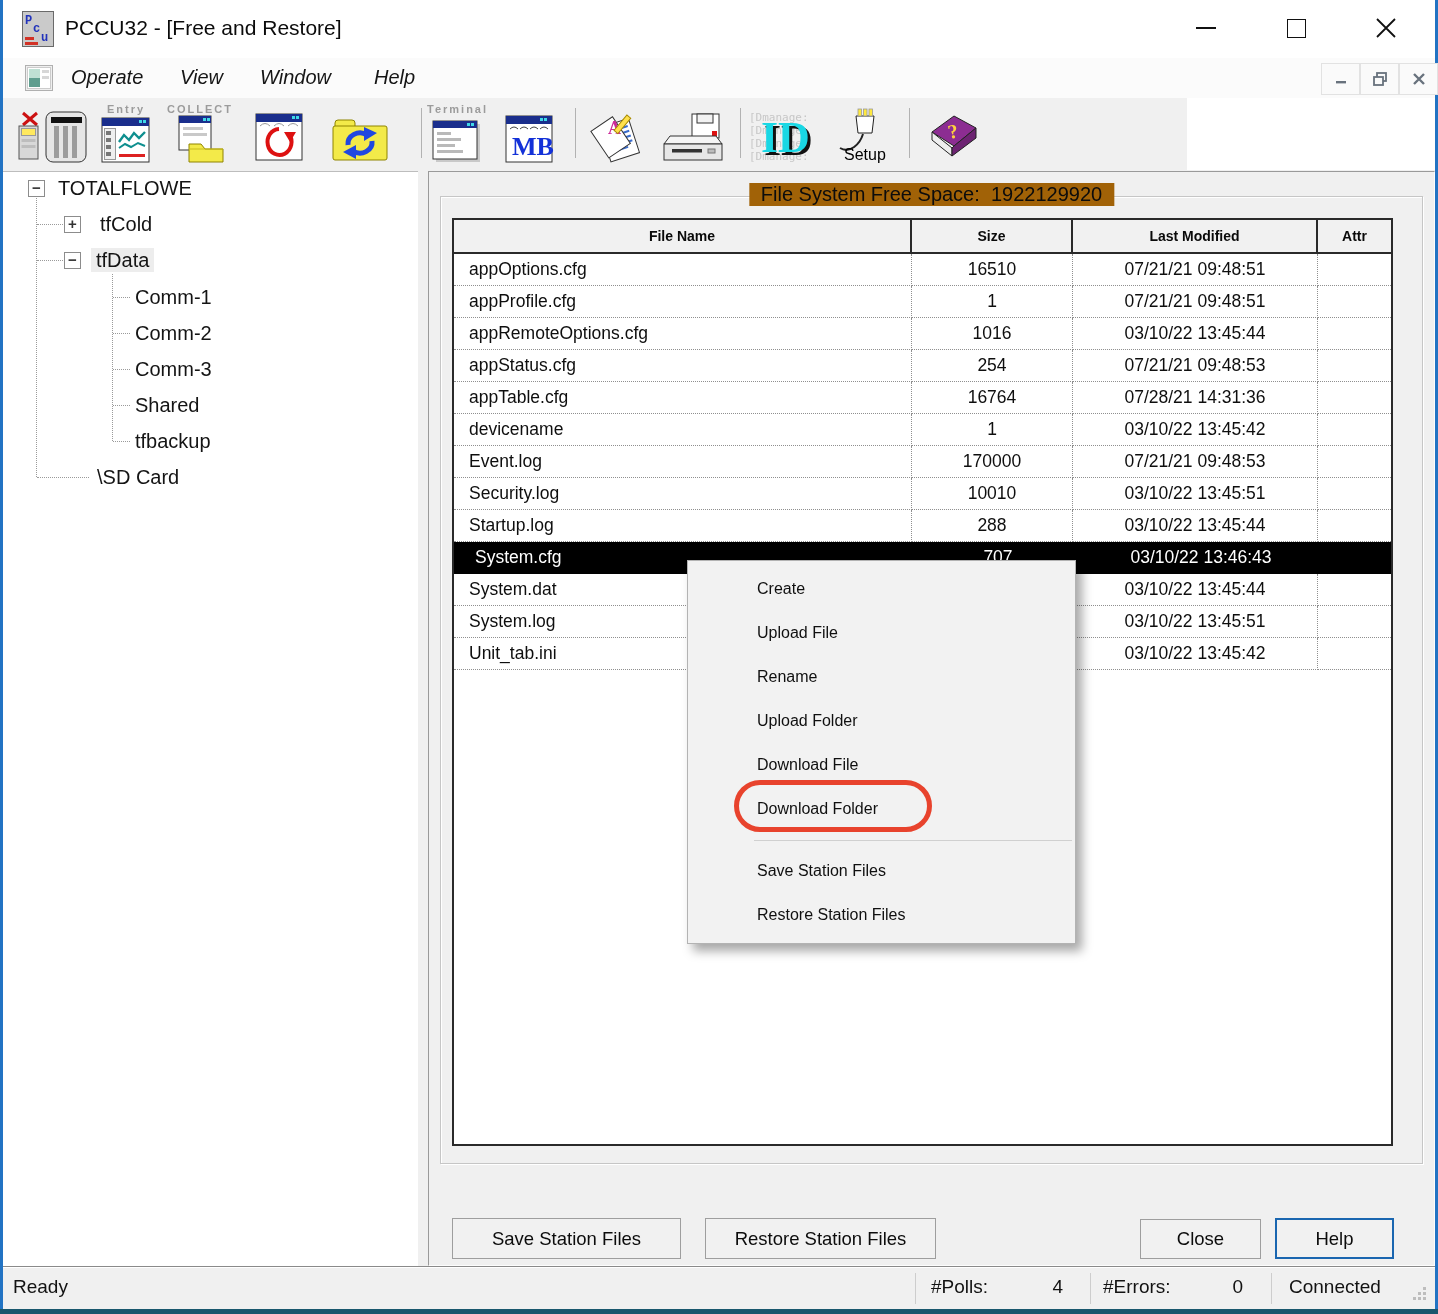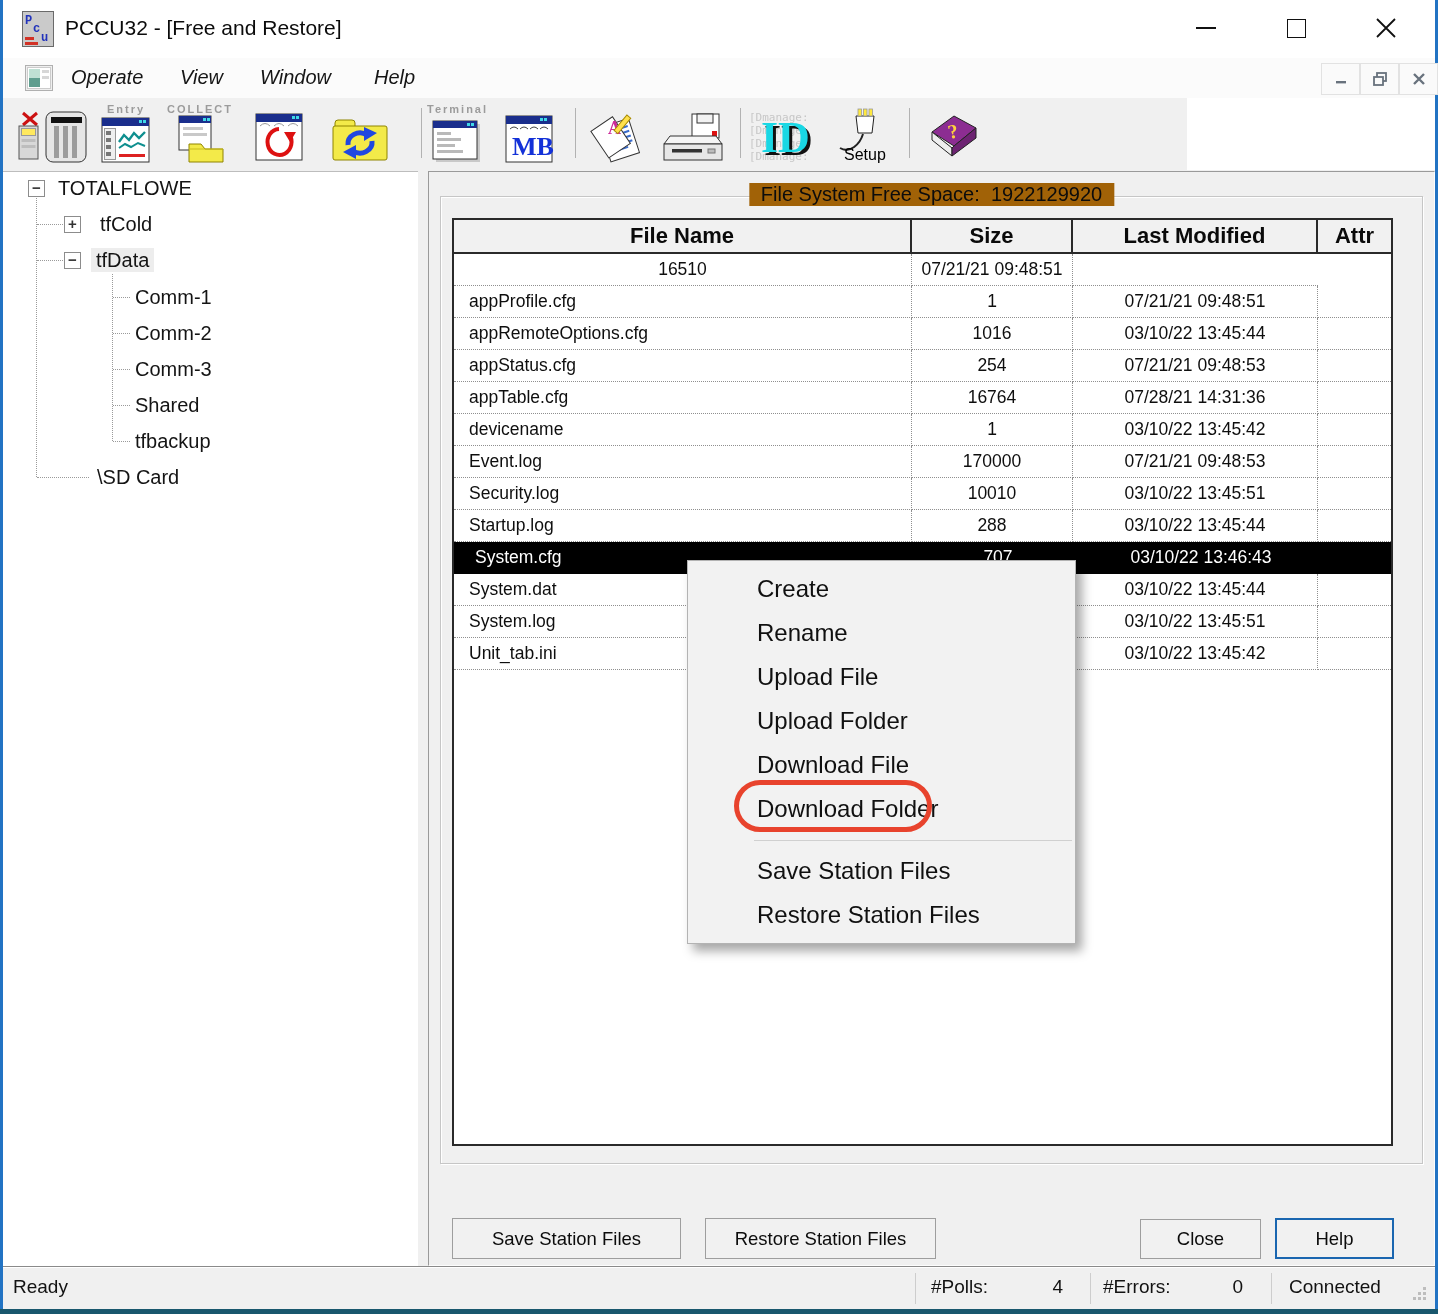--- a/index.html
+++ b/index.html
@@ -41,37 +41,37 @@
   .dotv{border-left:1px dotted #9a9a9a;width:0;}
   .doth{border-top:1px dotted #9a9a9a;height:0;}
   
   .groupbox{left:440px;top:196px;width:981px;height:966px;border:1px solid #c6c6c6;
             box-shadow:inset 1px 1px 0 #ffffff,1px 1px 0 #ffffff;}
   .legend{position:absolute;top:-14px;left:50%;transform:translateX(-50%);background:#a16207;
           padding:0 12px;font-size:20px;white-space:nowrap;color:#0c0c0c;}
   .filelist{left:452px;top:218px;width:941px;height:928px;background:#fff;border:2px solid #2a2a2a;box-sizing:border-box;}
   .fl-head{display:grid;grid-template-columns:458px 161px 245px 1fr;height:34px;}
   .hc{background:#f1f1f1;border-right:2px solid #2a2a2a;border-bottom:2px solid #2a2a2a;
-      display:flex;align-items:center;justify-content:center;font-weight:bold;font-size:22px;color:#0a0a0a;}
+      display:flex;align-items:center;justify-content:center;font-weight:bold;font-size:14px;color:#0a0a0a;}
   .hc:last-child{border-right:none;}
   .fl-row{display:grid;grid-template-columns:458px 161px 245px 1fr;height:32px;font-size:17.5px;color:#0e0e0e;}
   .fc{border-right:1px dotted #8f8f8f;border-bottom:1px dotted #8f8f8f;line-height:31px;overflow:hidden;}
   .fc:last-child{border-right:none;}
   .fc.name{padding-left:15px;}
   .fc.mid{text-align:center;}
   .fl-row.sel{background:#000;padding-left:6px;}
   .fl-row.sel .fc{color:#fff;border-color:#000;}
   
   .btn{background:#f1f1f1;border:1px solid #9e9e9e;font-size:18.5px;color:#0c0c0c;
        display:flex;align-items:center;justify-content:center;box-sizing:border-box;font-family:"Liberation Sans",sans-serif;}
   .btn.default{border:2px solid #1a66b0;}
   
   .ctx{left:687px;top:560px;width:389px;background:#f2f2f2;border:1px solid #b3b3b3;
        box-shadow:6px 7px 10px rgba(0,0,0,.35);padding:6px 0;z-index:50;box-sizing:border-box;}
-  .ctx-item{height:44px;line-height:44px;padding-left:69px;font-size:24px;color:#101010;}
+  .ctx-item{height:44px;line-height:44px;padding-left:69px;font-size:16px;color:#101010;}
   .ctx-sep{border-top:1px solid #d0d0d0;margin:9px 3px 8px 66px;}
   .circle{position:absolute;left:46px;top:219px;width:198px;height:52px;border:5px solid #e8432d;
           border-radius:28px;box-sizing:border-box;}
   
   .groove1{left:3px;top:1266px;width:1432px;height:1px;background:#8a8a8a;}
   .groove2{left:3px;top:1267px;width:1432px;height:1px;background:#ffffff;}
   .statusbar{left:3px;top:1268px;width:1432px;height:41px;background:#f0f0f0;font-size:19px;color:#121212;}
   .sb-div{top:5px;width:1px;height:31px;background:#cdcdcd;}
   .grip{right:8px;bottom:8px;width:14px;height:14px;}
 </style>
@@ -344,20 +344,21 @@
   </div>
 
   <div class="abs filelist">
     <div class="fl-head">
       <div class="hc">File Name</div>
       <div class="hc">Size</div>
       <div class="hc">Last Modified</div>
       <div class="hc">Attr</div>
     </div>
     <div class="fl-row">
+      <div class="fc name">appOptions.cfg</div>
         <div class="fc mid">16510</div>
         <div class="fc mid">07/21/21 09:48:51</div>
         <div class="fc"></div>
     </div>
     <div class="fl-row">
       <div class="fc name">appProfile.cfg</div>
         <div class="fc mid">1</div>
         <div class="fc mid">07/21/21 09:48:51</div>
         <div class="fc"></div>
     </div>
@@ -429,22 +430,22 @@
     </div>
   </div>
 
   <div class="abs btn" style="left:452px;top:1218px;width:229px;height:41px">Save Station Files</div>
   <div class="abs btn" style="left:705px;top:1218px;width:231px;height:41px">Restore Station Files</div>
   <div class="abs btn" style="left:1140px;top:1219px;width:121px;height:40px">Close</div>
   <div class="abs btn default" style="left:1275px;top:1218px;width:119px;height:41px">Help</div>
 
   <div class="abs ctx">
     <div class="ctx-item">Create</div>
+    <div class="ctx-item">Upload File</div>
     <div class="ctx-item">Rename</div>
-    <div class="ctx-item">Upload File</div>
     <div class="ctx-item">Upload Folder</div>
     <div class="ctx-item">Download File</div>
     <div class="ctx-item">Download Folder</div>
     <div class="ctx-sep"></div>
     <div class="ctx-item">Save Station Files</div>
     <div class="ctx-item">Restore Station Files</div>
     <div class="circle"></div>
   </div>
 
   <div class="abs groove1"></div>

